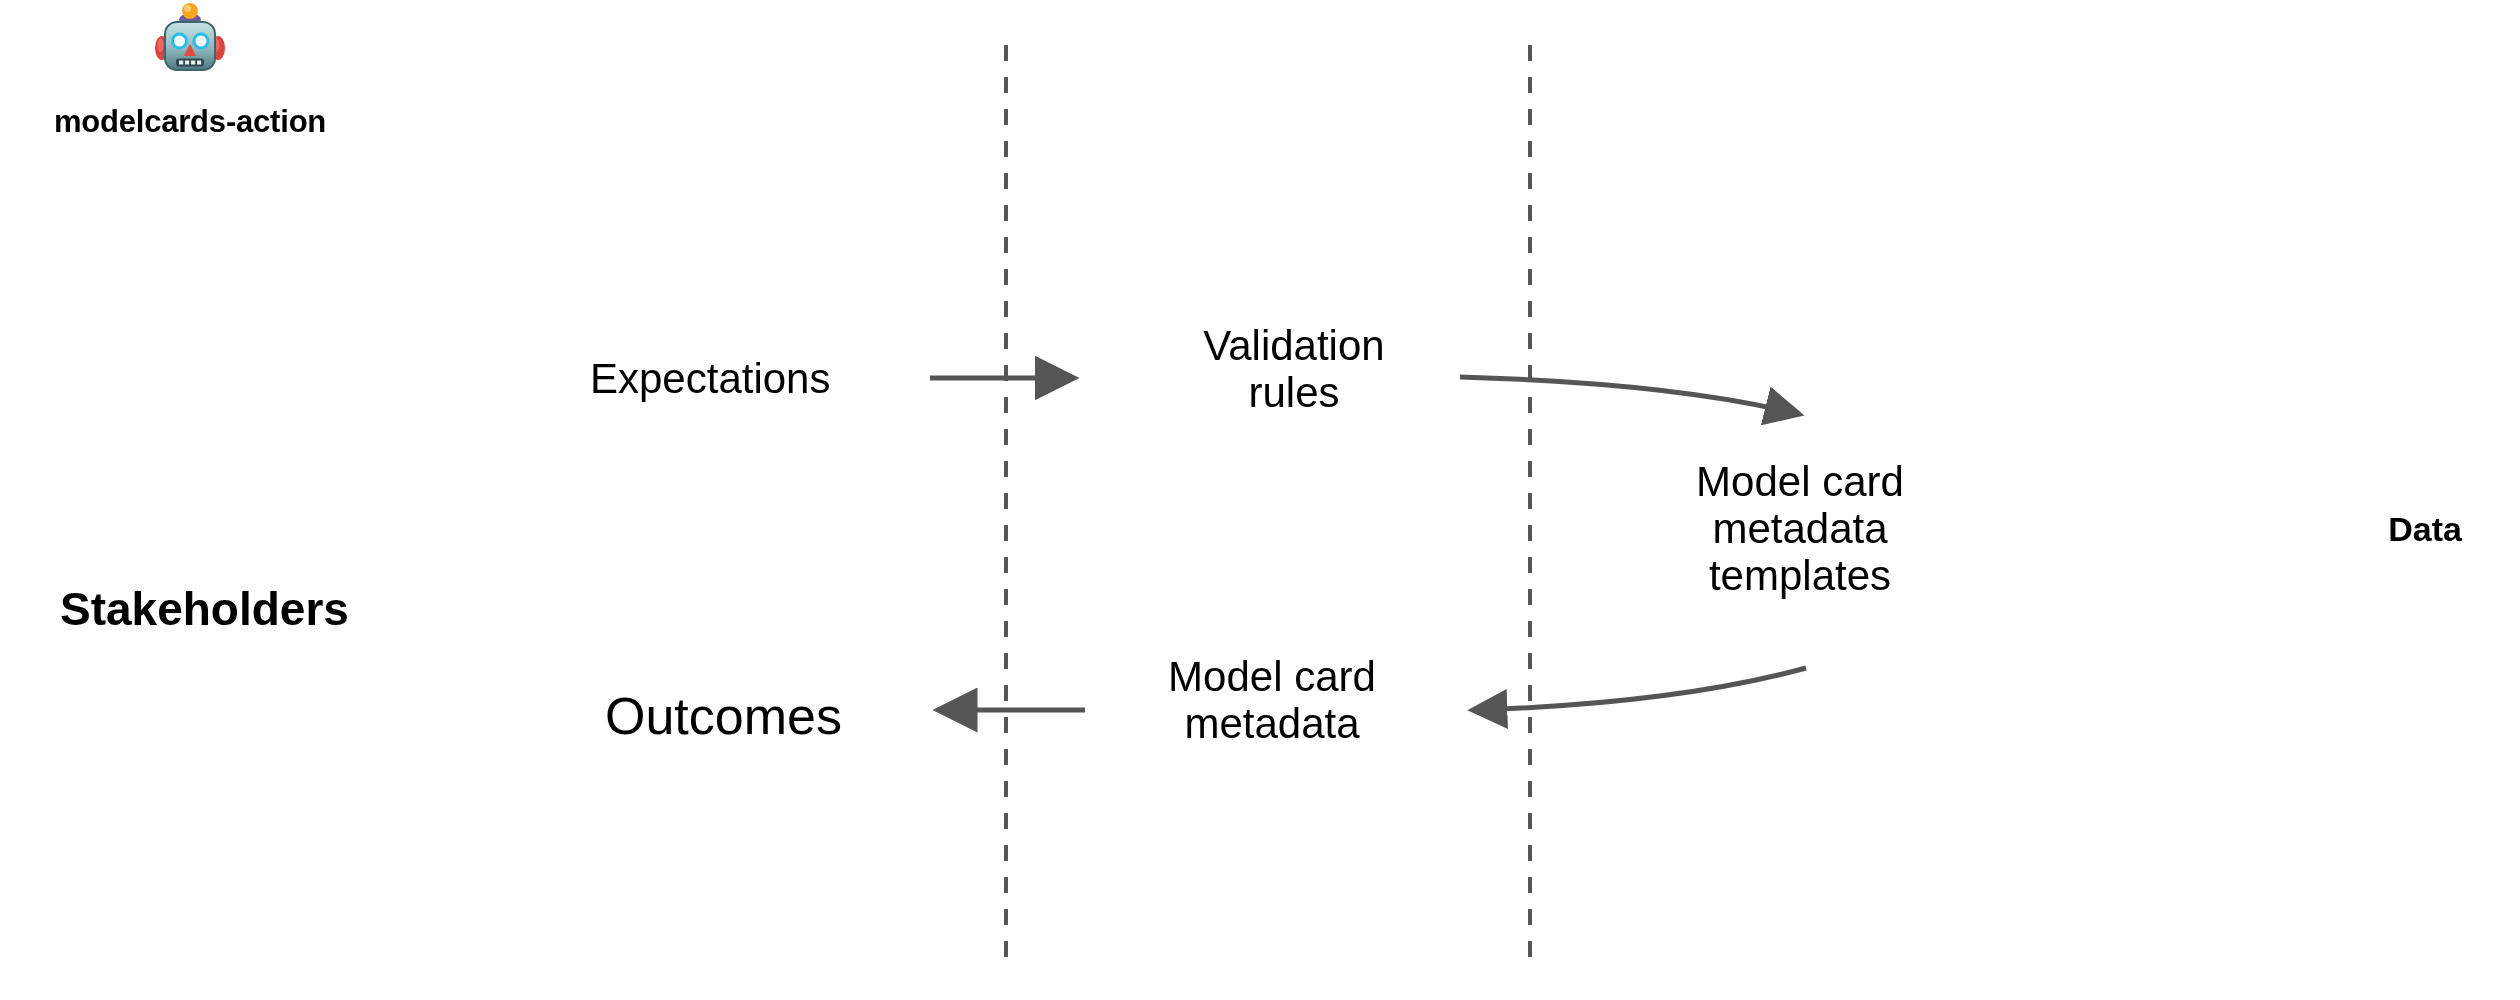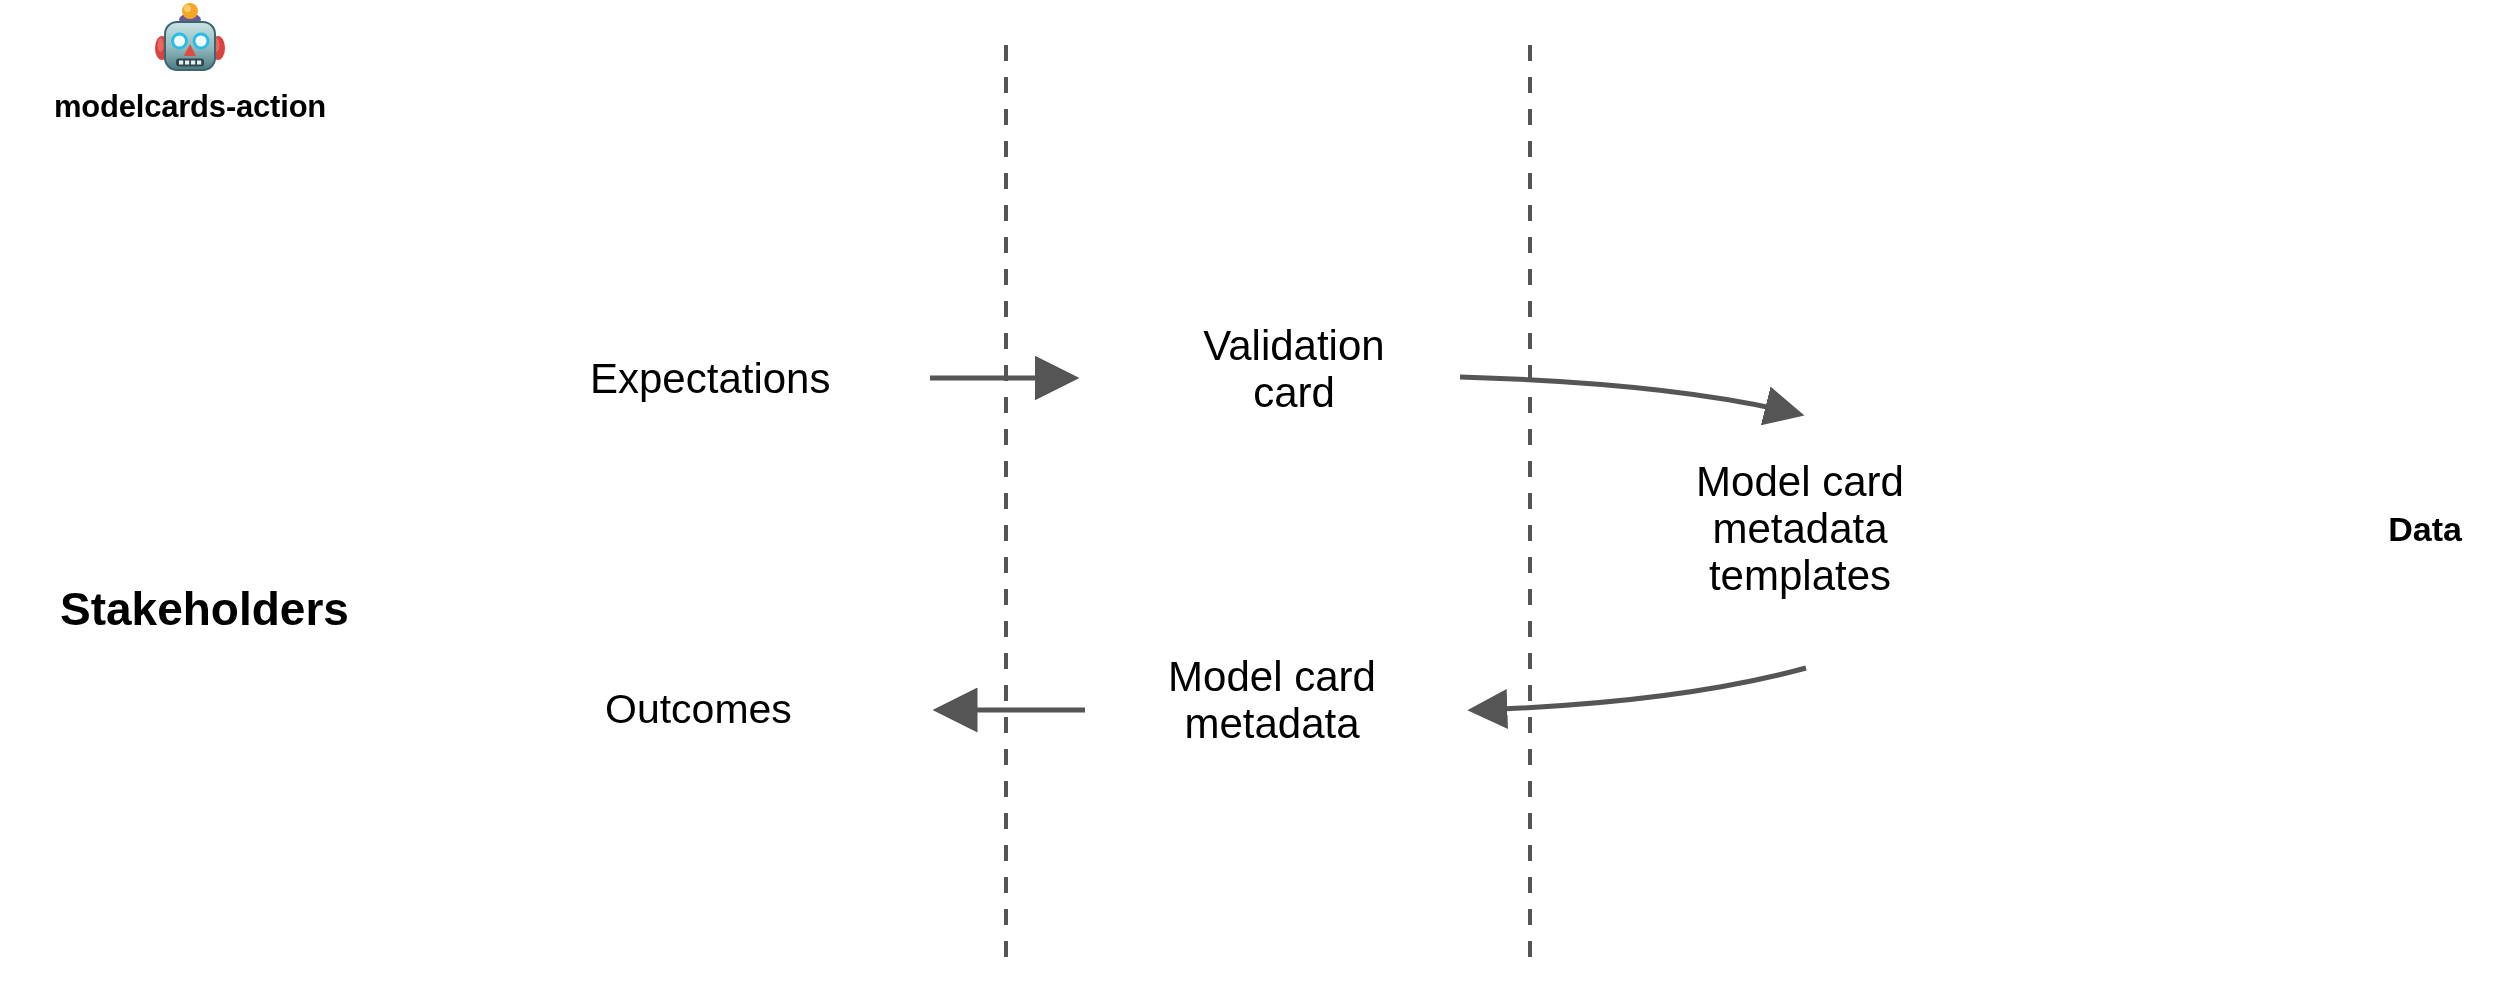--- a/index.html
+++ b/index.html
@@ -63,21 +63,21 @@
   }
   #bot-emoji {
     display: block;
     font-size: 74px;
     line-height: 1;
     font-family: "DejaVu Sans", sans-serif;
   }
   #bot-emoji svg { display:block; margin: 0 auto; }
   #bot-label {
     display: block;
-    margin-top: 11px;
+    margin-top: 26px;
     font-size: 31px;
     font-weight: bold;
     letter-spacing: -0.2px;
   }
   
   #msg-expectations {
     left: 590px;
     top: 355px;
     font-size: 42px;
   }
@@ -98,21 +98,21 @@
   #msg-card-templates {
     left: 1112px;
     top: 653px;
     width: 320px;
     font-size: 42px;
     text-align: center;
   }
   #msg-outcomes {
     left: 605px;
     top: 687px;
-    font-size: 41px;
+    font-size: 52px;
   }
 </style>
 </head>
 <body>
 
 <div id="diagram-root">
 
   <svg class="svg-layer" viewBox="0 0 2520 1000">
     <defs>
       <marker id="arrow-right" viewBox="0 0 12 12" refX="10" refY="6" markerWidth="9" markerHeight="9" orient="auto-start-reverse">
@@ -177,21 +177,21 @@
     </span>
     <span id="bot-label" class="lbl-bold">modelcards-action</span>
   </div>
 
   <div id="actor-stakeholders" class="lbl lbl-bold">Stakeholders</div>
 
   <div id="actor-datascientists" class="lbl lbl-bold"><span>Data</span><br></div>
 
   <div id="msg-expectations" class="lbl lbl-plain">Expectations</div>
 
-  <div id="msg-validation-rules" class="lbl lbl-plain"><span>Validation</span><br><span>card</span></div>
+  <div id="msg-validation-rules" class="lbl lbl-plain"><span>Validation</span><br><span>rules</span></div>
 
   <div id="msg-metadata-docs" class="lbl lbl-plain"><span>Model card</span><br><span>metadata</span><br><span>templates</span></div>
 
   <div id="msg-card-templates" class="lbl lbl-plain"><span>Model card</span><br><span>metadata</span></div>
 
   <div id="msg-outcomes" class="lbl lbl-plain">Outcomes</div>
 
 </div>
 
 </body></html>

